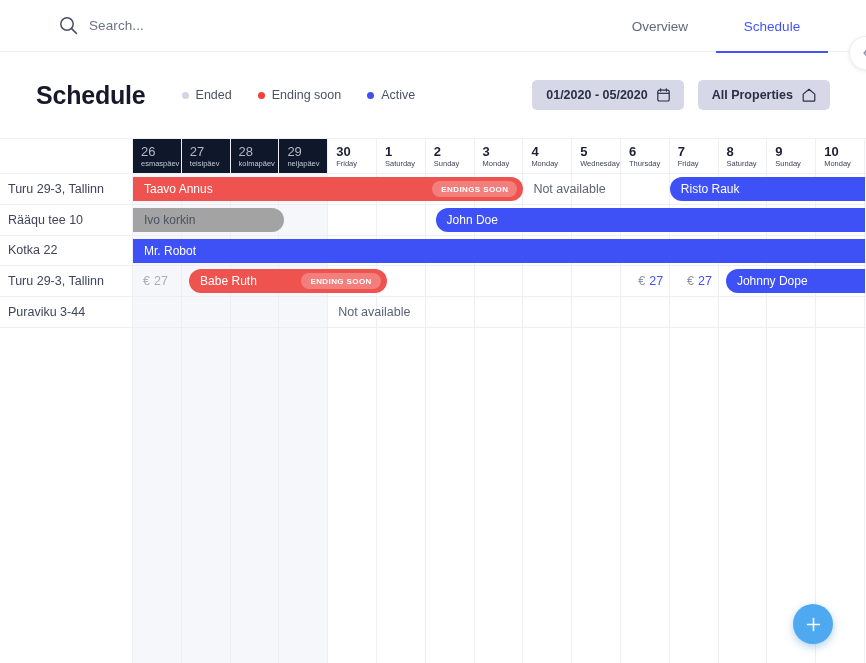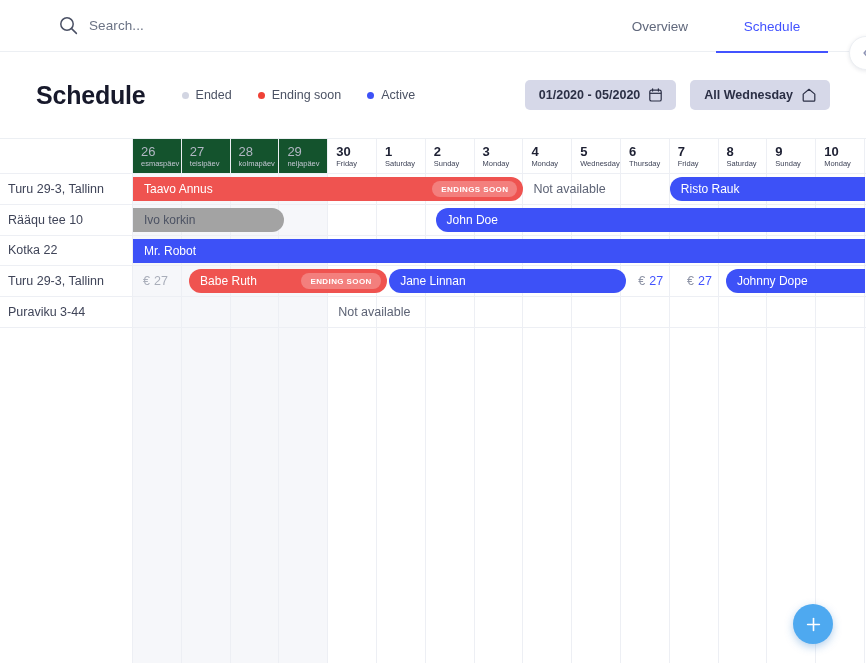--- a/index.html
+++ b/index.html
@@ -110,21 +110,21 @@
     display: grid; grid-template-columns: 133px repeat(15, 48.8px);
     border-bottom: 1px solid #edeff4;
     z-index: 3;
   }
   .head-cell {
     border-right: 1px solid #edeff4;
     padding-left: 8px; padding-top: 2px;
     display: flex; flex-direction: column; justify-content: center;
     background: transparent;
   }
-  .head-cell.past { background: #14532d; }
+  .head-cell.past { background: #0f172a; }
   .head-num { font-size: 13px; font-weight: 700; color: #1d2033; line-height: 1.05; }
   .head-cell.past .head-num { color: #b2b7c4; font-weight: 400; }
   .head-dow { font-size: 7.5px; color: #3f4458; line-height: 1.35; margin-top: 1px; }
   .head-cell.past .head-dow { color: #c2c6d2; }
   .head-spacer { border-right: 1px solid #edeff4; }
 
   .rows {
     position: absolute; left: 0; right: 0; top: 35px;
     z-index: 4;
   }
@@ -247,21 +247,21 @@
         <svg width="13" height="14" viewBox="0 0 13 14" fill="none">
           <rect x="0.8" y="2.1" width="11.4" height="10.9" rx="1.6" stroke="#2b2f45" stroke-width="1.2"></rect>
           <line x1="0.8" y1="5.3" x2="12.2" y2="5.3" stroke="#2b2f45" stroke-width="1.2"></line>
           <line x1="3.6" y1="0.8" x2="3.6" y2="3.1" stroke="#2b2f45" stroke-width="1.2" stroke-linecap="round"></line>
           <line x1="9.4" y1="0.8" x2="9.4" y2="3.1" stroke="#2b2f45" stroke-width="1.2" stroke-linecap="round"></line>
         </svg>
       </span>
     </button>
 
     <button class="pill-btn">
-      <span>All Wednesday</span>
+      <span>All Properties</span>
       <span>
         <svg width="14" height="14" viewBox="0 0 14 14" fill="none">
           <path d="M1.2 6.1 L7 1.3 L12.8 6.1 V12.2 a0.9 0.9 0 0 1 -0.9 0.9 H2.1 a0.9 0.9 0 0 1 -0.9 -0.9 Z" stroke="#2b2f45" stroke-width="1.2" stroke-linejoin="round"></path>
         </svg>
       </span>
     </button>
   </div>
 </div>
 
 <div class="cal">
@@ -393,23 +393,20 @@
             <span class="cur">€</span>
             <span class="val">27</span>
           </div>
           <div class="price" style="left: 544.12px; width: 48.8px;">
             <span class="cur">€</span>
             <span class="val">27</span>
           </div>
           <div class="bar red r-left r-right" style="left: 56.12px; width: 197.64px;">
             <span class="bar-label">Babe Ruth</span>
             <span class="badge">ENDING SOON</span>
-          </div>
-          <div class="bar blue r-left r-right" style="left: 256.2px; width: 236.68px;">
-            <span class="bar-label">Jane Linnan</span>
           </div>
           <div class="bar blue r-left" style="left: 592.92px; width: 139.08px;">
             <span class="bar-label">Johnny Dope</span>
           </div>
         </div>
       </div>
       <div class="row">
         <div class="row-label">Puraviku 3-44</div>
         <div class="row-track">
           <div class="cell-text" style="left: 195.2px;">Not available</div>

